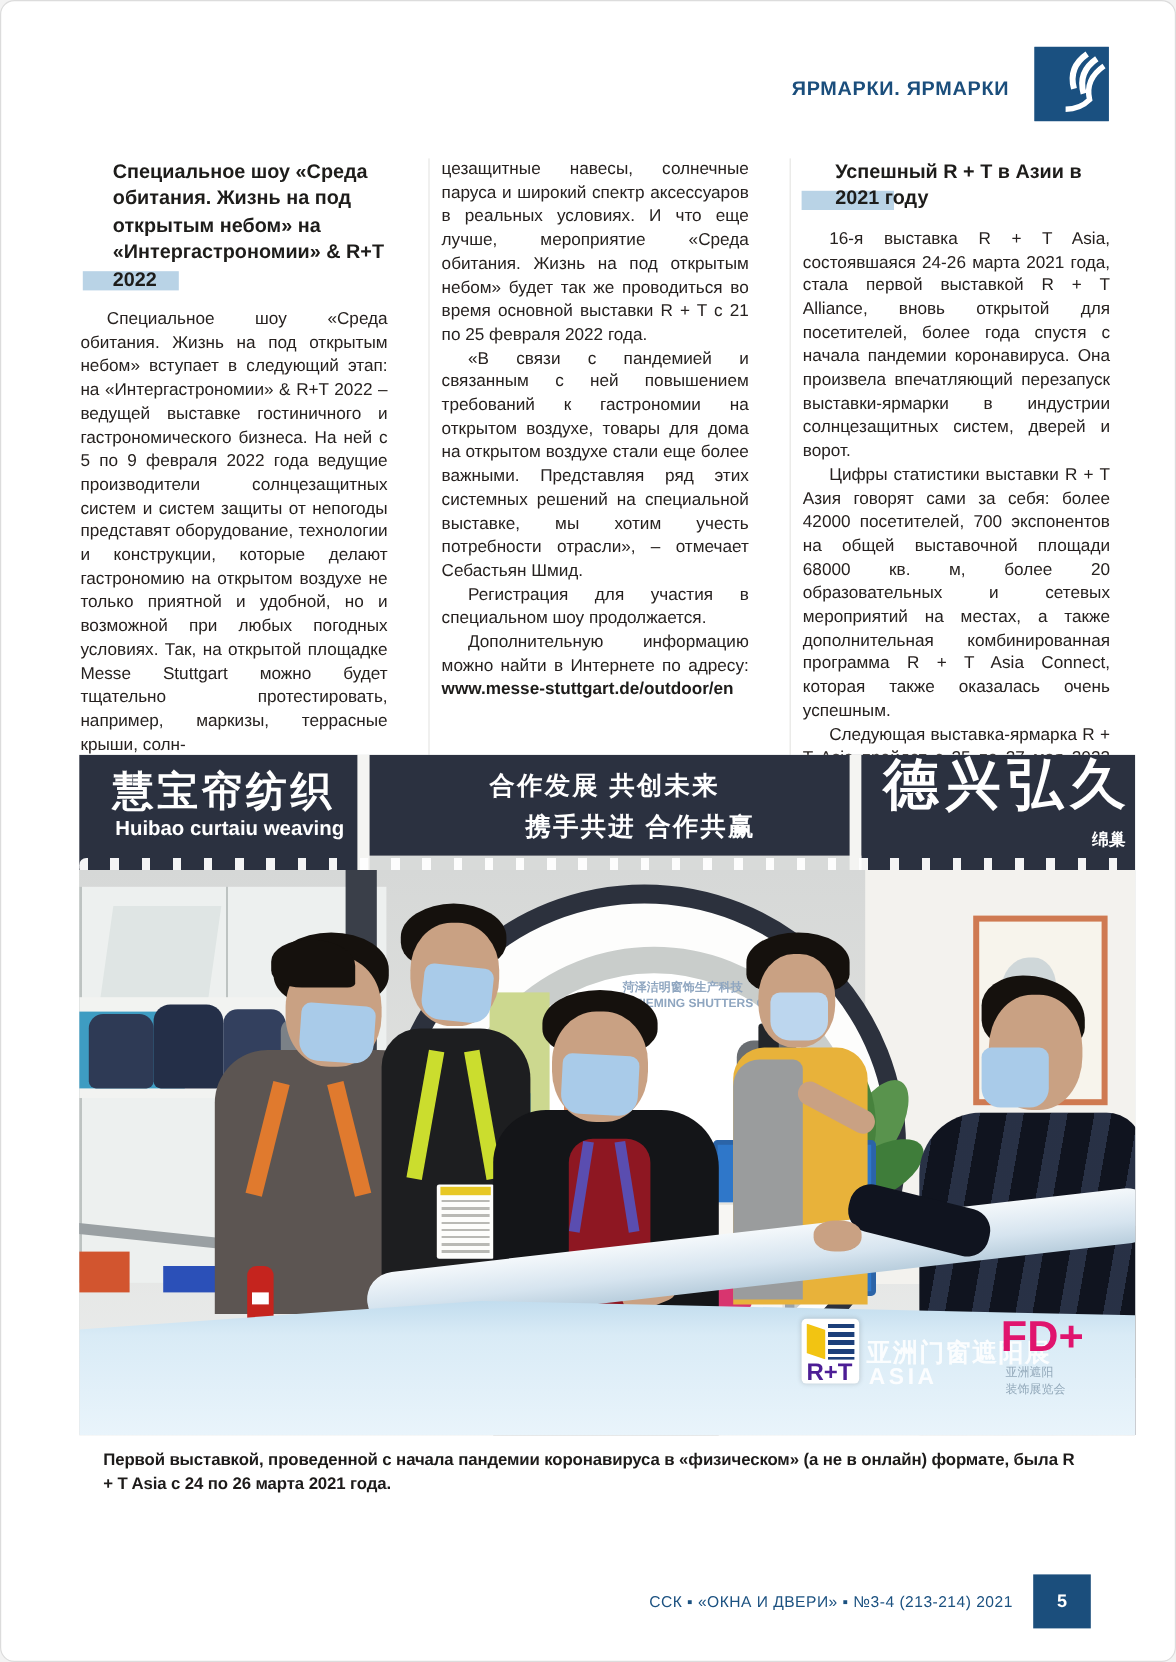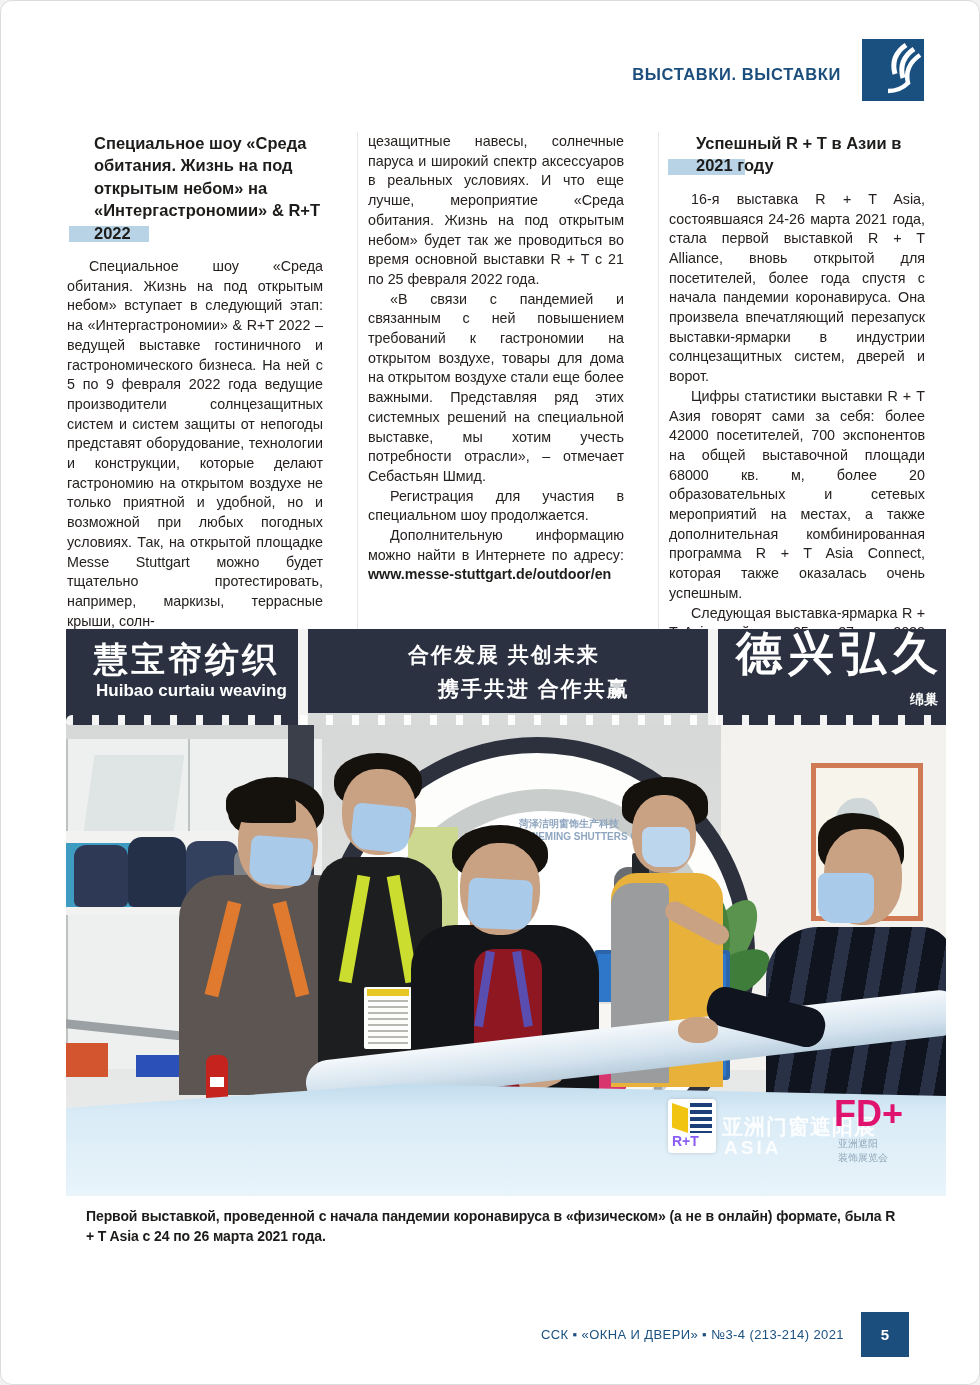--- a/index.html
+++ b/index.html
@@ -51,21 +51,21 @@
   .footer-imprint{position:absolute;top:1326px;right:135px;font-size:13px;letter-spacing:.4px;
            color:#1b5180;}
   .footer-page{position:absolute;top:1311px;right:70px;width:48px;height:45px;background:#1b4e7c;
            color:#fff;font-weight:bold;font-size:15px;display:flex;align-items:center;justify-content:center;}
 </style>
 </head>
 <body>
 
 <div class="page">
 
-  <div class="hdr-title">ВЫСТАВКИ. ВЫСТАВКИ</div>
+  <div class="hdr-title">ЯРМАРКИ. ЯРМАРКИ</div>
   <div class="hdr-logo">
     <svg width="62" height="62" viewBox="0 0 62 62">
       <rect width="62" height="62" fill="#1a5080"></rect>
       <path d="M44 6 q-16 11 -11 29" stroke="#fff" stroke-width="5" fill="none"></path>
       <path d="M52 10 q-16 11 -11 29" stroke="#fff" stroke-width="5" fill="none"></path>
       <path d="M58 16 q-16 11 -12 28 q-8 8 -20 8" stroke="#fff" stroke-width="4.5" fill="none"></path>
     </svg>
   </div>
 
   <div class="columns">
@@ -216,21 +216,21 @@
       <div class="abs" style="left:640px;top:272px;width:120px;height:40px;background:#10141f;border-radius:18px;transform:rotate(14deg);"></div>
       <div class="abs skin" style="left:612px;top:292px;width:40px;height:26px;border-radius:45%;"></div>
 
       <div class="abs" style="left:0;top:352px;width:880px;height:119px;
            background:linear-gradient(180deg,#bcd9ec 0%,#d9ebf6 30%,#e9f4fb 100%);
            clip-path:polygon(0 26%, 38% 6%, 100% 16%, 100% 100%, 0 100%);"></div>
 
       <div class="abs rtsq" style="left:602px;top:374px;width:48px;height:54px;">
         <div class="abs" style="left:4px;top:4px;width:16px;height:30px;background:#f2c412;clip-path:polygon(0 0,100% 18%,100% 100%,0 82%);"></div>
         <div class="abs" style="left:22px;top:4px;width:22px;height:30px;background:repeating-linear-gradient(180deg,#1c3f7a 0 4px,transparent 4px 7px);"></div>
-        <div class="abs" style="left:4px;top:34px;font-size:14px;font-weight:bold;color:#8b5cf6;">R+T</div>
+        <div class="abs" style="left:4px;top:34px;font-size:20px;font-weight:bold;color:#4c1d95;">R+T</div>
       </div>
       <div class="abs wm-zh" style="left:656px;top:388px;font-size:21px;letter-spacing:1px;">亚洲门窗遮阳展</div>
       <div class="abs wm-zh" style="left:658px;top:412px;font-size:19px;letter-spacing:3px;">ASIA</div>
       <div class="abs fd" style="left:768px;top:368px;font-size:36px;">FD+</div>
       <div class="abs" style="left:772px;top:412px;font-size:10px;color:#93a9ba;">亚洲遮阳</div>
       <div class="abs" style="left:772px;top:426px;font-size:10px;color:#93a9ba;">装饰展览会</div>
     </div>
   </div>
 
   <div class="caption">Первой выставкой, проведенной с начала пандемии коронавируса в «физическом» (а не в онлайн) формате, была R + T Asia с 24 по 26 марта 2021 года.</div>

